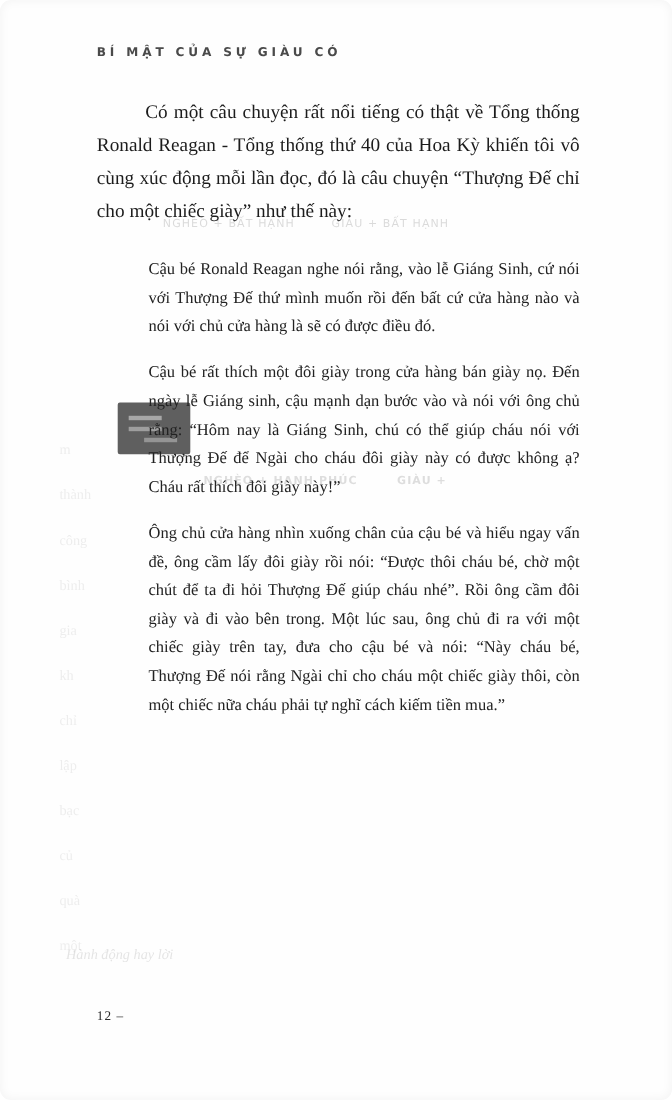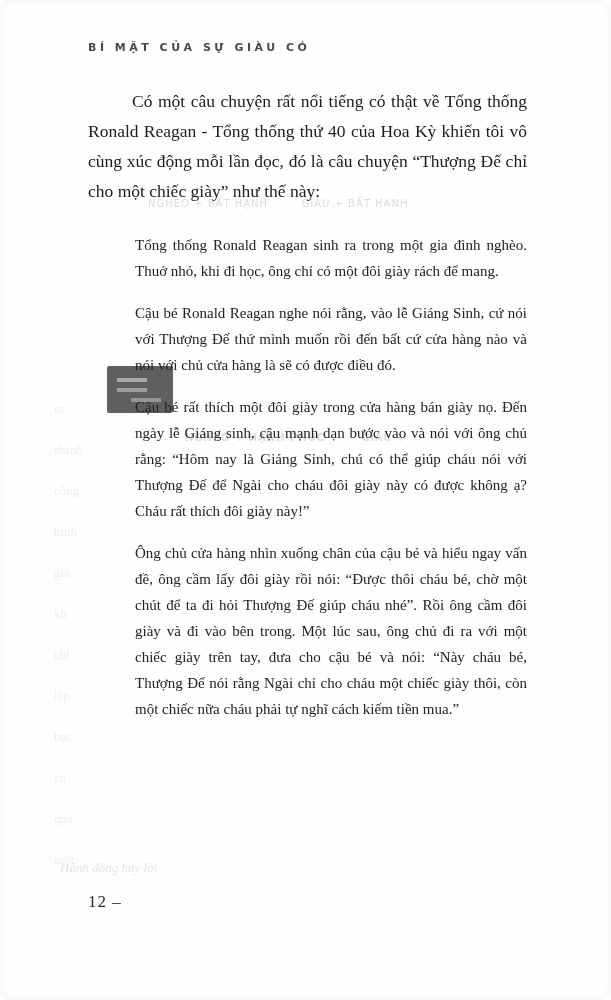--- a/index.html
+++ b/index.html
@@ -48,22 +48,22 @@
   .quote p {
     font-size: 15px;
     line-height: 26px;
     text-align: justify;
     margin: 0 0 16px 0;
     color: #222222;
   }
   .footer {
     position: absolute;
     left: 88px;
-    top: 892px;
-    font-size: 17px;
+    top: 916px;
+    font-size: 12px;
     letter-spacing: 1px;
     color: #2a2a2a;
   }
   
   .bleed {
     position: absolute;
     color: #8a8a8a;
     font-family: "DejaVu Sans", sans-serif;
     pointer-events: none;
   }
@@ -153,21 +153,20 @@
   <span class="bleed bottom-line">Hành động hay lời</span>
 
   <div class="content">
 
     <div class="running-header">BÍ MẬT CỦA SỰ GIÀU CÓ</div>
 
 
     <p class="para indent">Có một câu chuyện rất nổi tiếng có thật về Tổng thống Ronald Reagan - Tổng thống thứ 40 của Hoa Kỳ khiến tôi vô cùng xúc động mỗi lần đọc, đó là câu chuyện “Thượng Đế chỉ cho một chiếc giày” như thế này:</p>
 
     <div class="quote">
-      <p>Tổng thống Ronald Reagan sinh ra trong một gia đình nghèo. Thuở nhỏ, khi đi học, ông chỉ có một đôi giày rách để mang.</p>
       <p>Cậu bé Ronald Reagan nghe nói rằng, vào lễ Giáng Sinh, cứ nói với Thượng Đế thứ mình muốn rồi đến bất cứ cửa hàng nào và nói với chủ cửa hàng là sẽ có được điều đó.</p>
       <p>Cậu bé rất thích một đôi giày trong cửa hàng bán giày nọ. Đến ngày lễ Giáng sinh, cậu mạnh dạn bước vào và nói với ông chủ rằng: “Hôm nay là Giáng Sinh, chú có thể giúp cháu nói với Thượng Đế để Ngài cho cháu đôi giày này có được không ạ? Cháu rất thích đôi giày này!”</p>
       <p>Ông chủ cửa hàng nhìn xuống chân của cậu bé và hiểu ngay vấn đề, ông cầm lấy đôi giày rồi nói: “Được thôi cháu bé, chờ một chút để ta đi hỏi Thượng Đế giúp cháu nhé”. Rồi ông cầm đôi giày và đi vào bên trong. Một lúc sau, ông chủ đi ra với một chiếc giày trên tay, đưa cho cậu bé và nói: “Này cháu bé, Thượng Đế nói rằng Ngài chỉ cho cháu một chiếc giày thôi, còn một chiếc nữa cháu phải tự nghĩ cách kiếm tiền mua.”</p>
     </div>
 
   </div>
 
   <div class="footer">12 –</div>
 
 </div>

